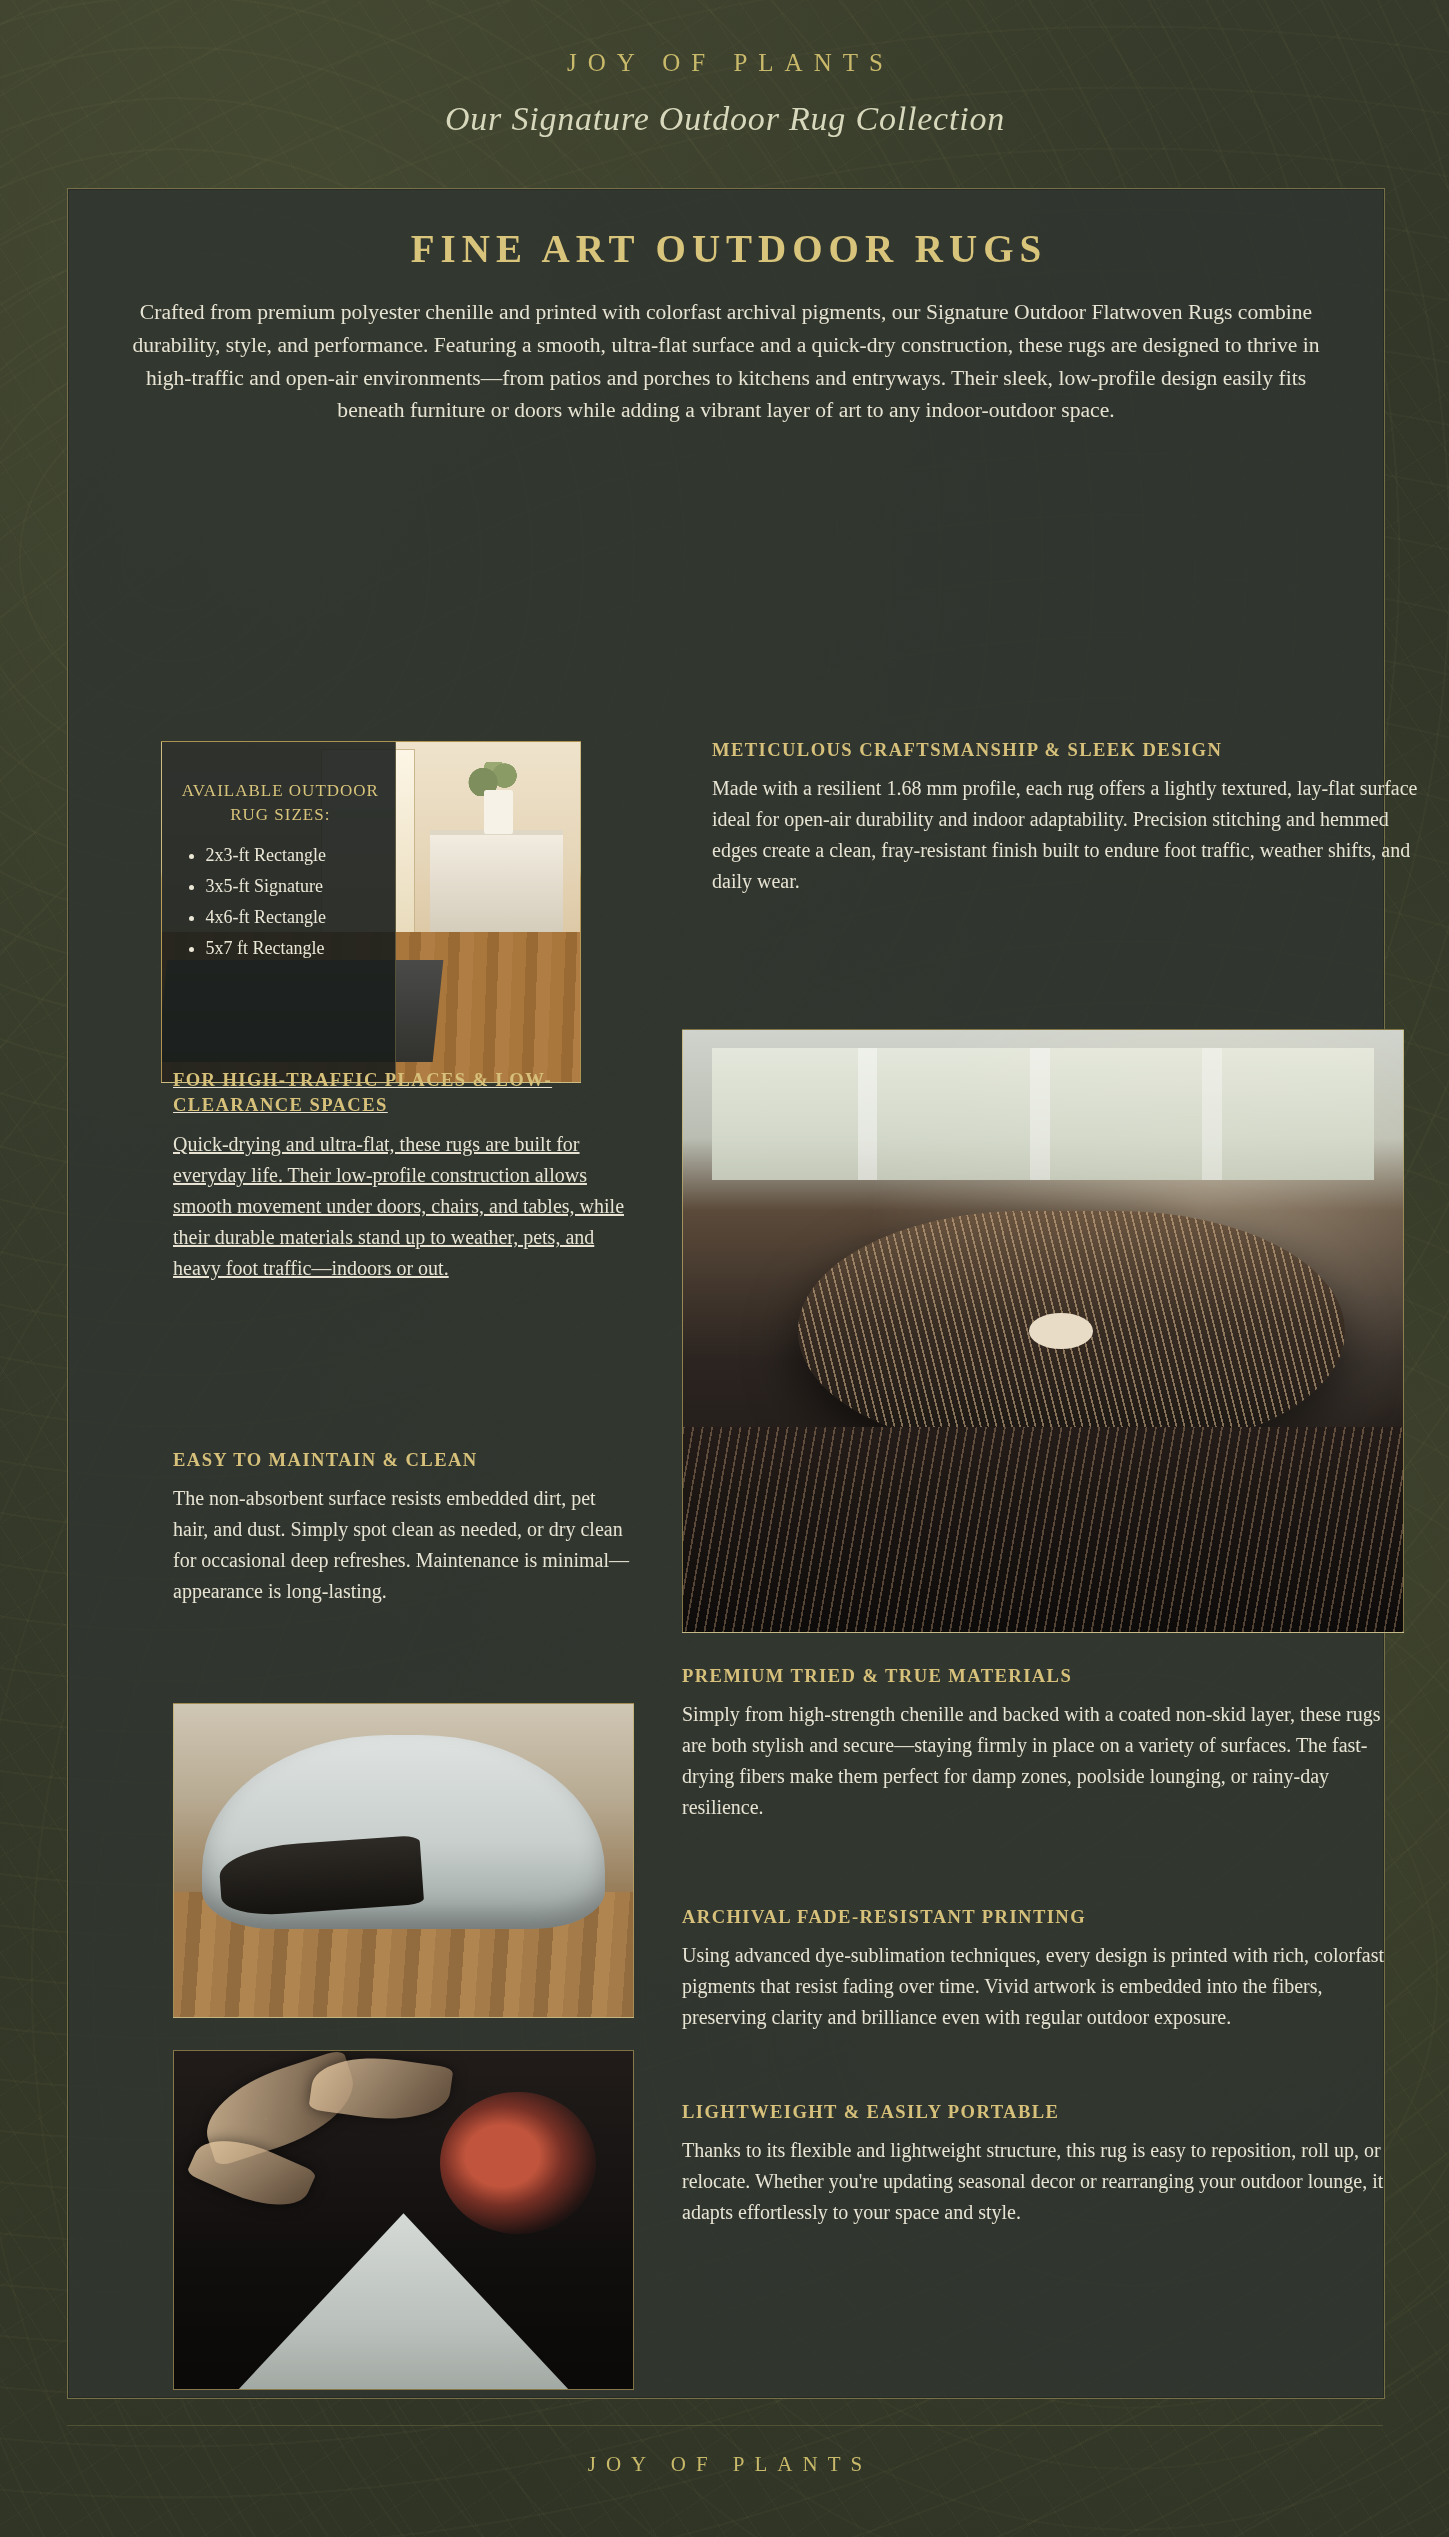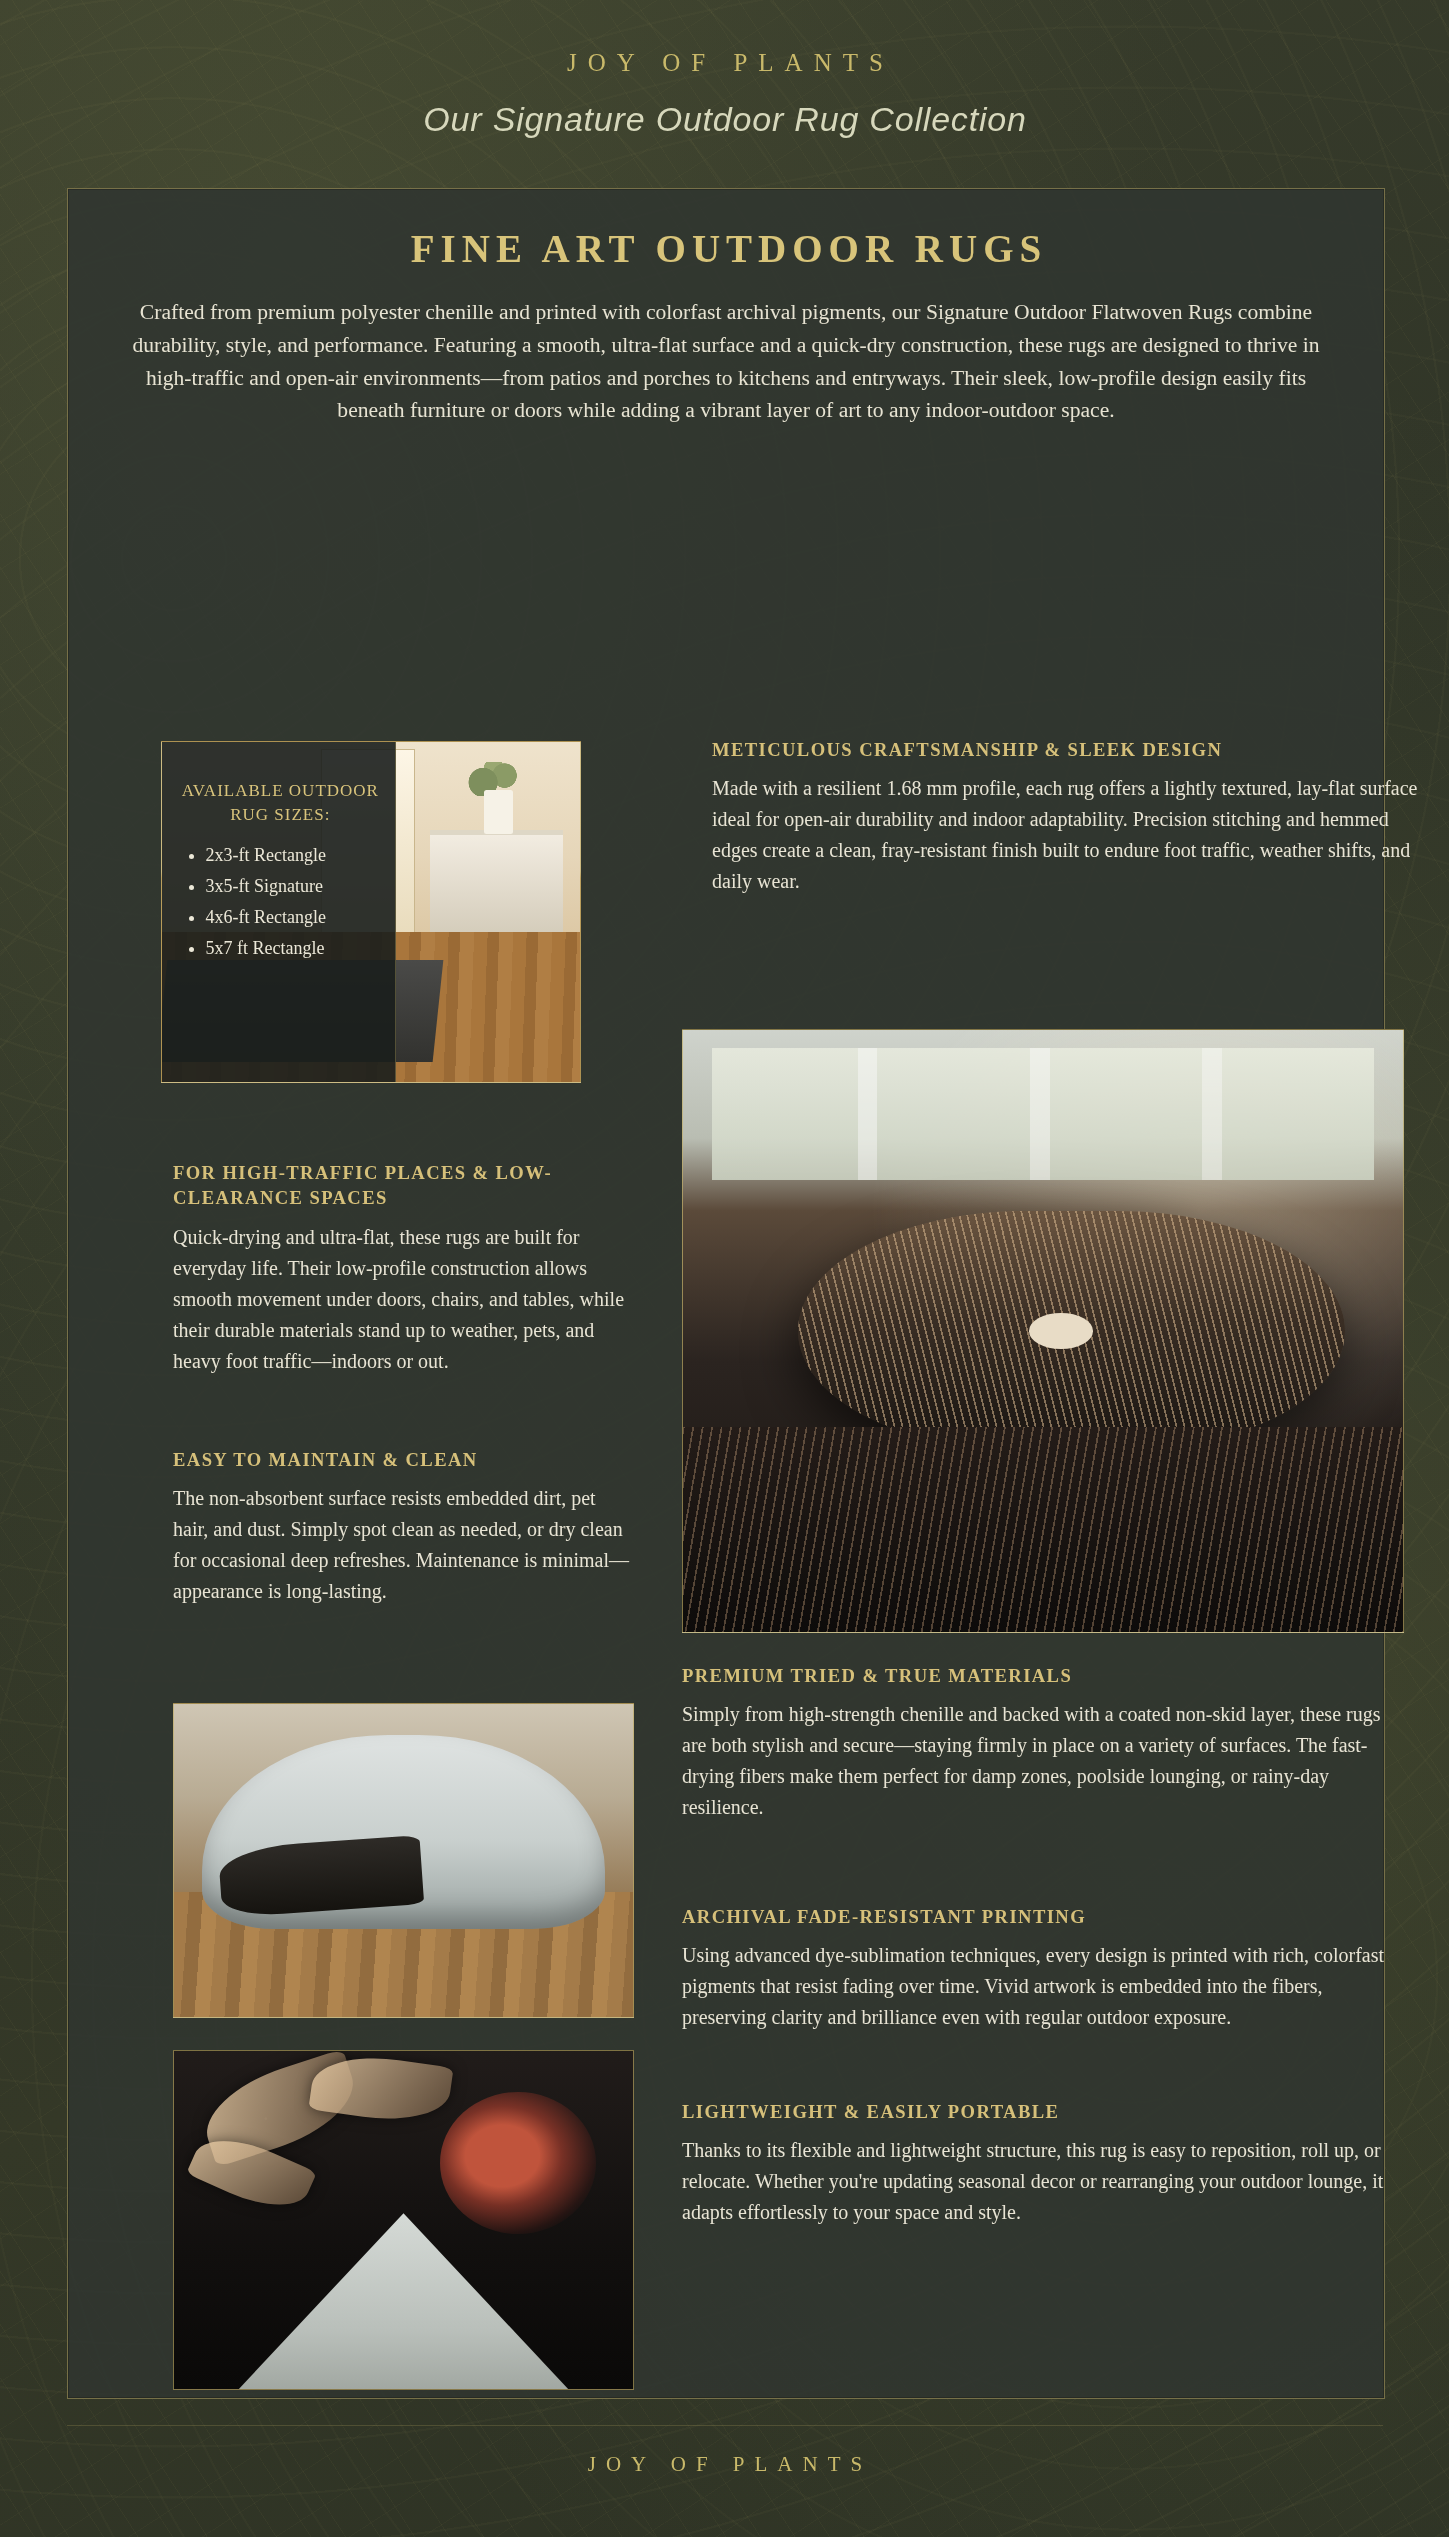--- a/index.html
+++ b/index.html
@@ -45,21 +45,21 @@
     color: #c9b96a;
     text-indent: 11px;
     z-index: 3;
   }
   .brand-script {
     position: absolute;
     top: 100px;
     left: 0;
     right: 0;
     text-align: center;
-    font-family: Liberation Sans, sans-serif;
+    font-family: Liberation Serif, serif;
     font-style: italic;
     font-size: 34px;
     letter-spacing: 0.8px;
     color: #d7d8bc;
     z-index: 3;
   }
 
   
   .card {
     position: absolute;
@@ -184,21 +184,21 @@
   }
   .sec-head.two-line { line-height: 1.35; }
   .sec-body {
     color: #e8e4d4;
     font-size: 20px;
     line-height: 1.55;
     margin: 0;
   }
 
   .blk-craft { position: absolute; left: 644px; top: 550px; width: 711px; }
-  .blk-traffic { position: absolute; left: 105px; top: 971px; width: 474px; }
+  .blk-traffic { position: absolute; left: 105px; top: 878px; width: 474px; text-decoration: underline; }
   .blk-clean { position: absolute; left: 105px; top: 1260px; width: 461px; }
 
   
   .img-feather {
     position: absolute;
     left: 614px;
     top: 840px;
     width: 722px;
     height: 604px;
     background:

